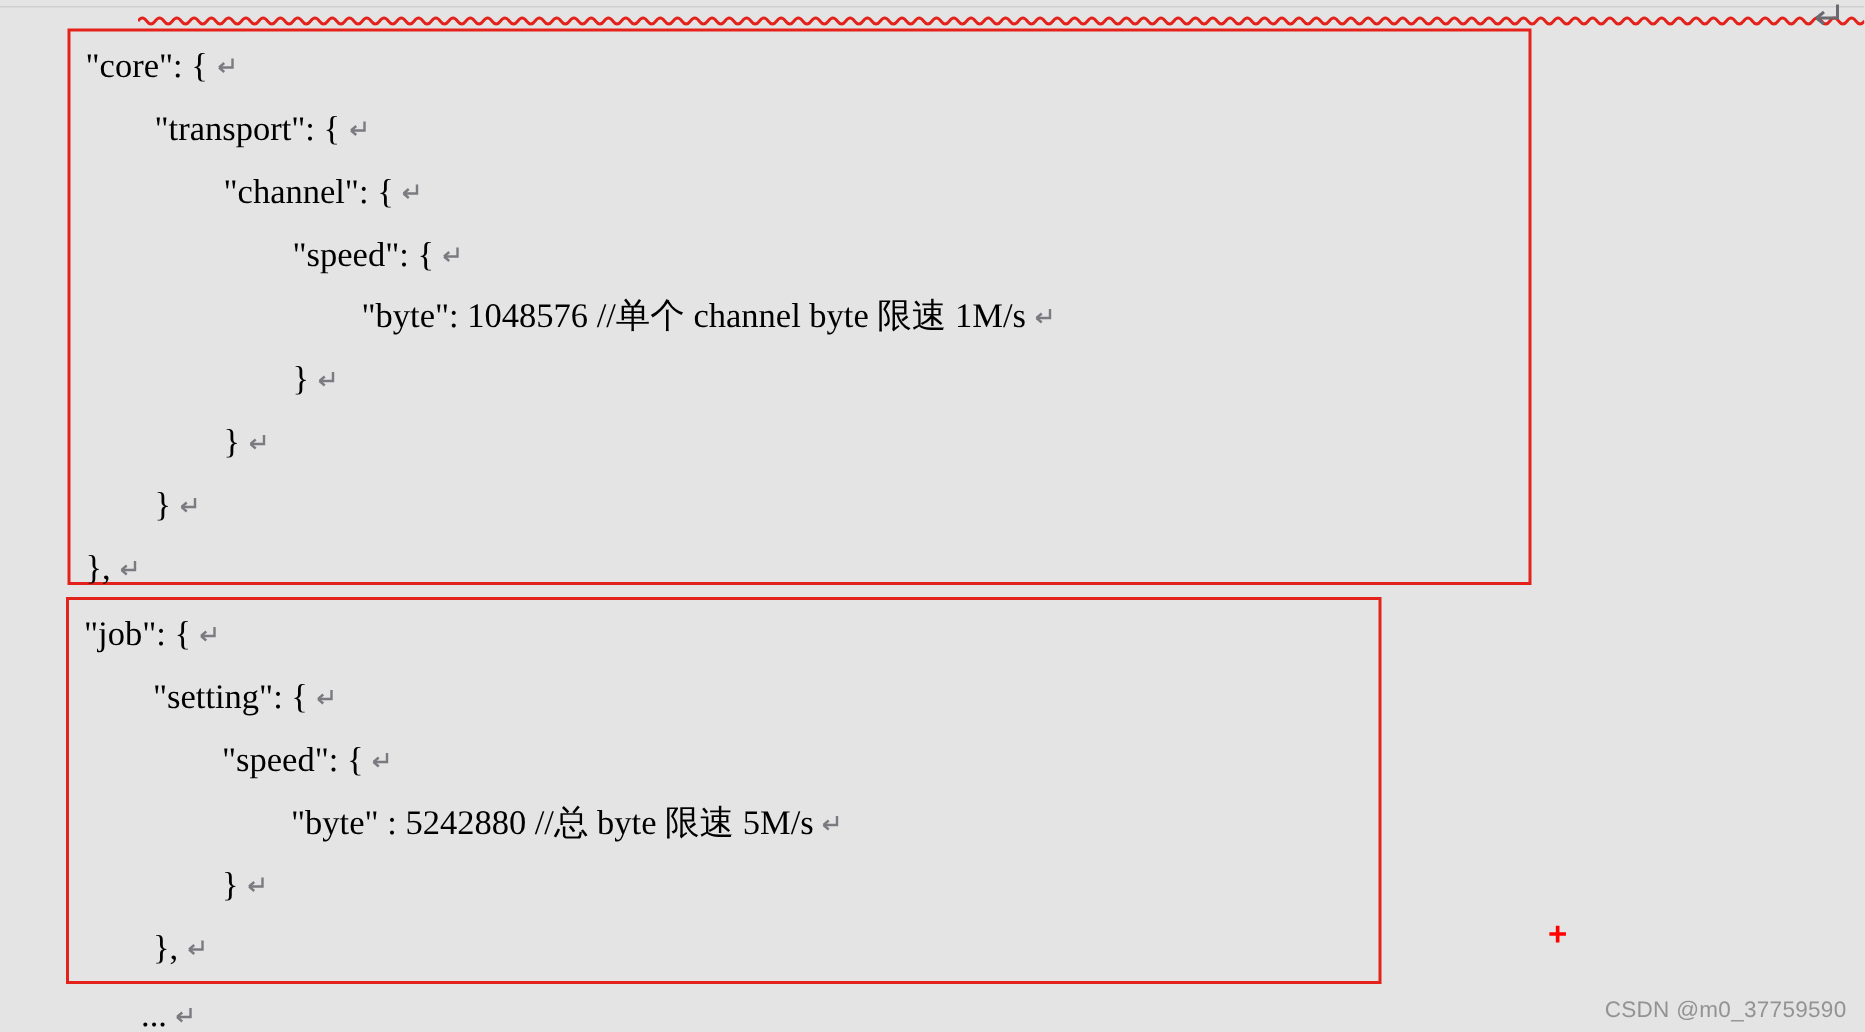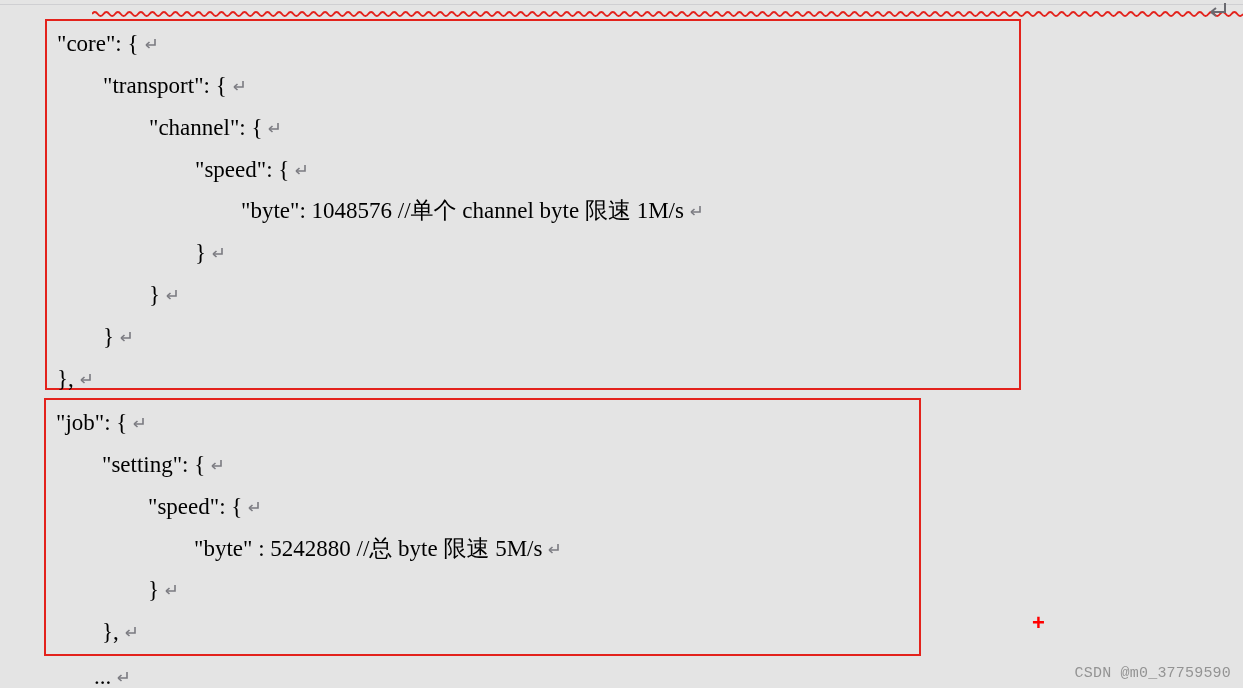--- a/index.html
+++ b/index.html
@@ -97,21 +97,21 @@
     color: #ff0000;
     font-family: Arial, sans-serif;
     font-size: 22px;
     font-weight: 700;
   }
 
   .watermark {
     position: absolute;
     right: 12px;
     bottom: 6px;
-    font-family: Liberation Mono, monospace;
+    font-family: Liberation Sans, sans-serif;
     font-size: 15px;
     color: rgba(120,120,120,0.75);
     letter-spacing: 0.2px;
   }
 </style>
 </head>
 <body>
 
 <div class="top-line"></div>
 

